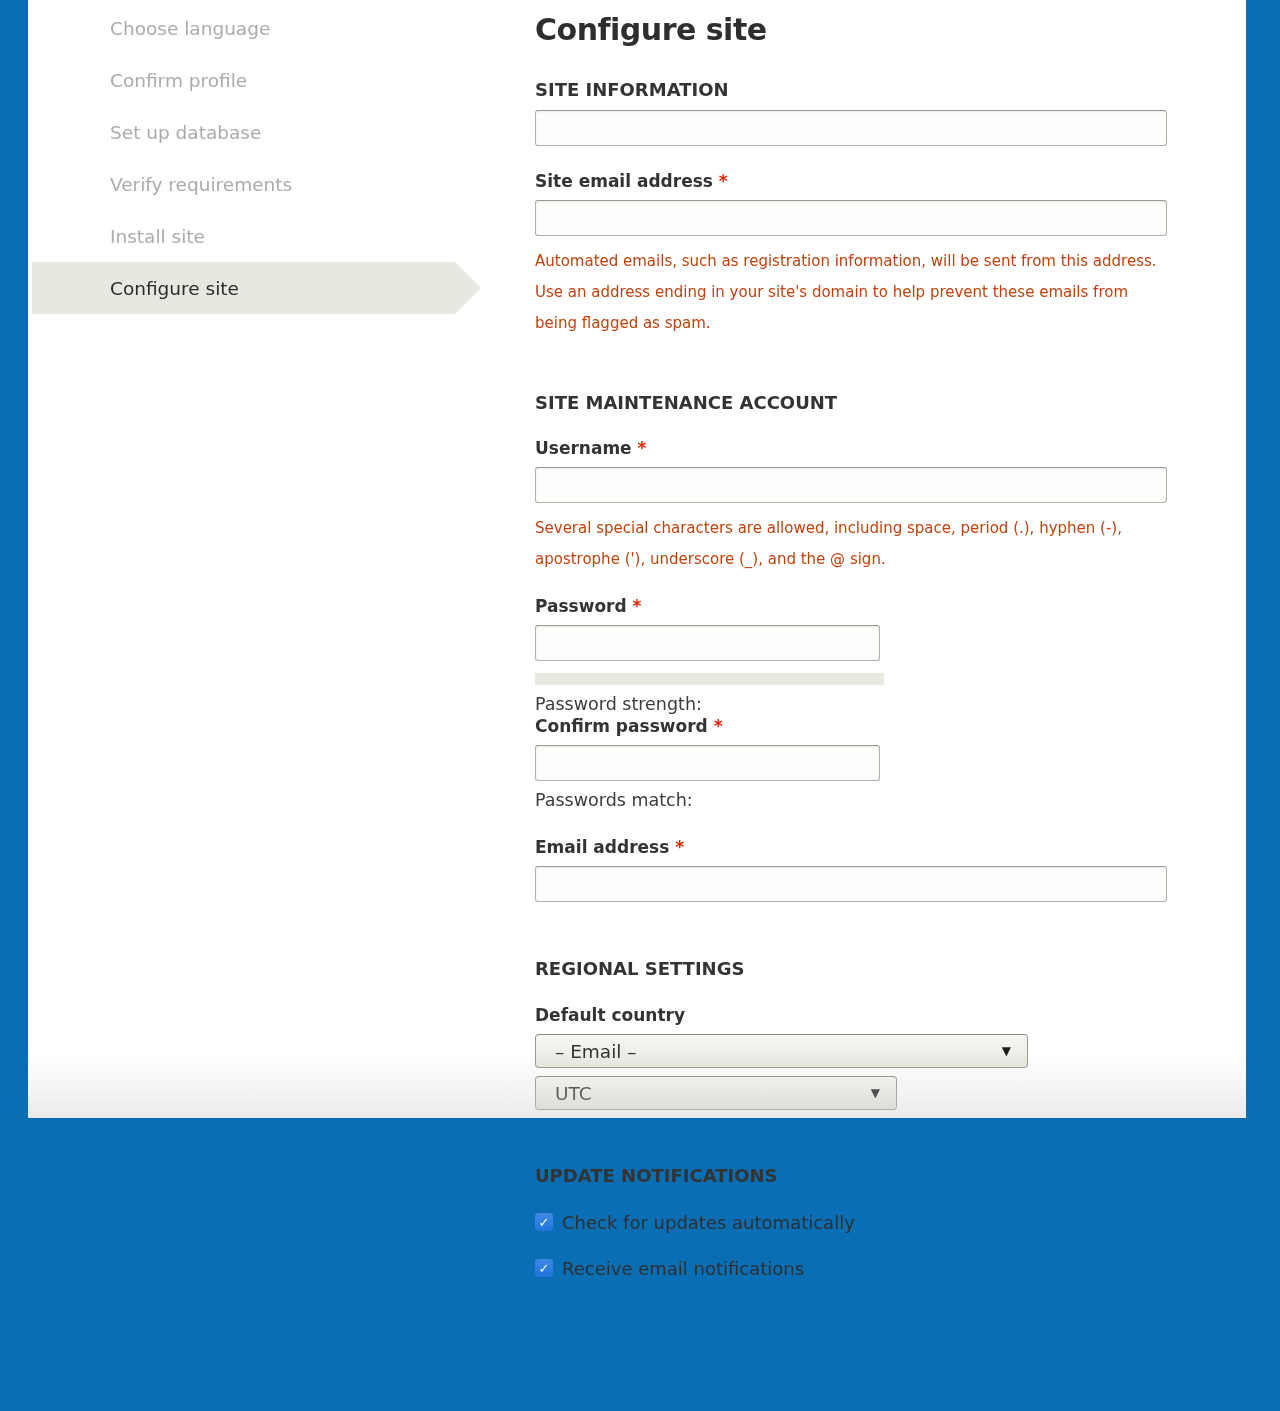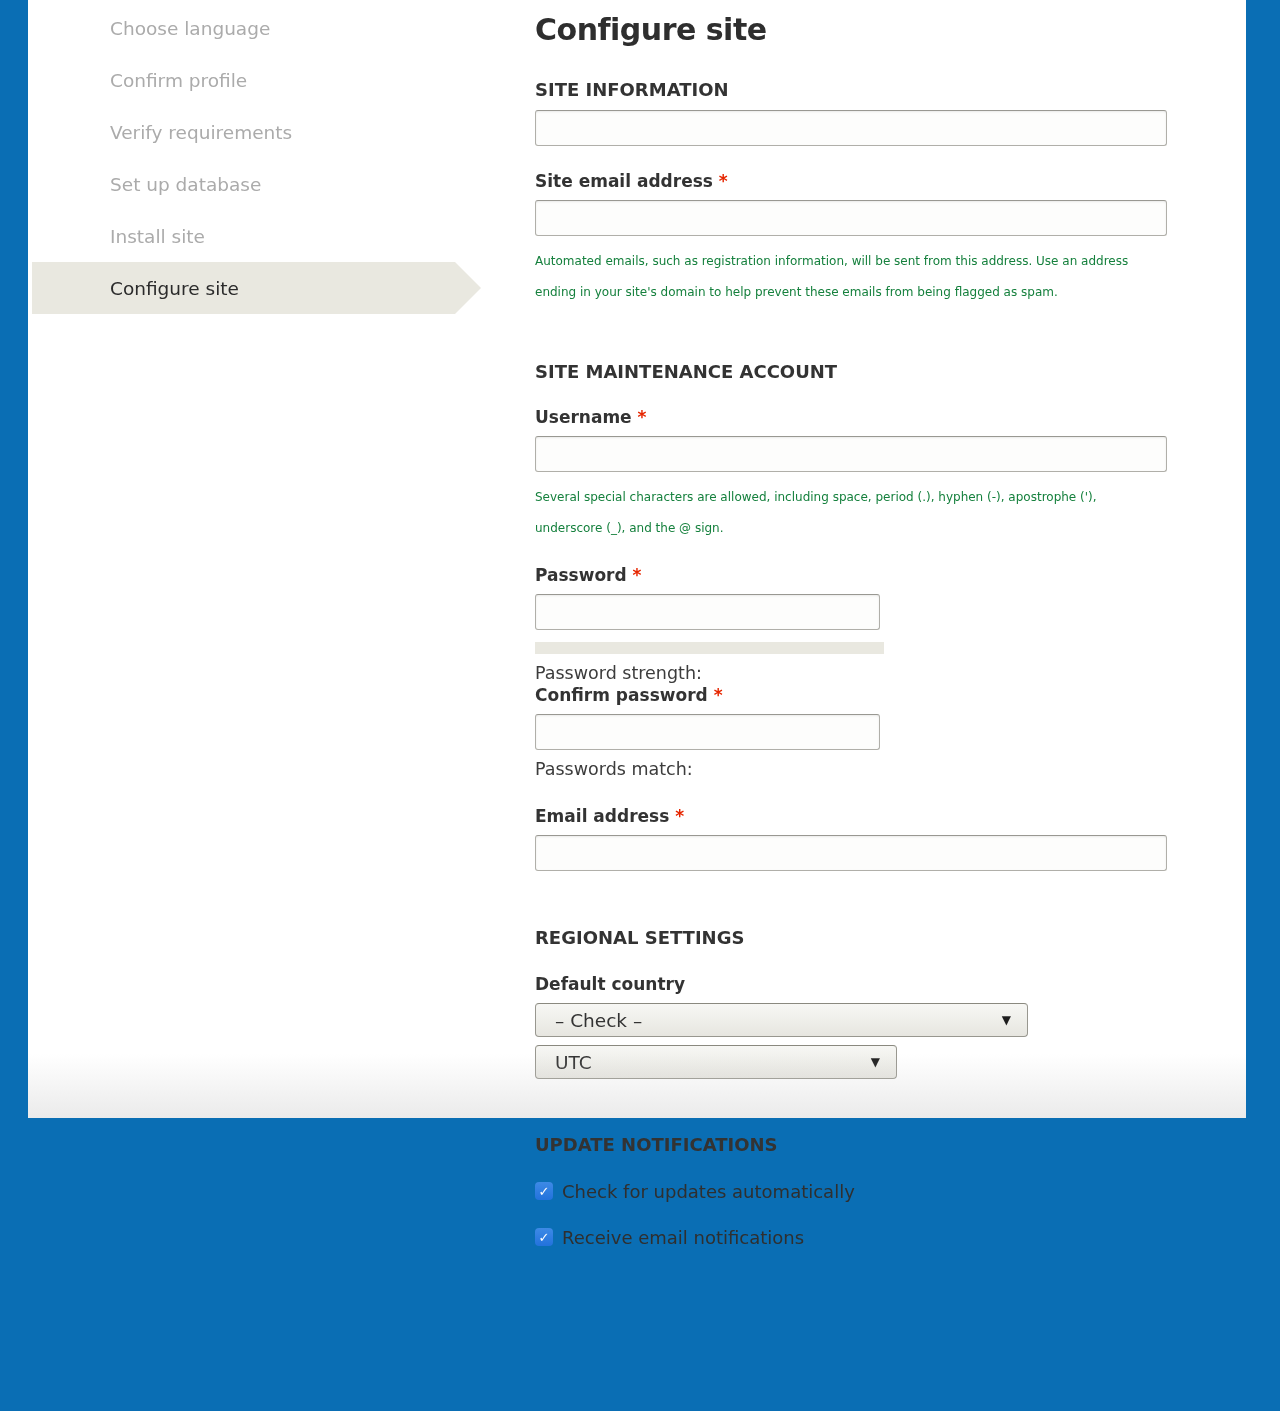--- a/index.html
+++ b/index.html
@@ -105,23 +105,23 @@
     font-size: 17px;
     padding: 0 10px;
     color: #333;
     outline: none;
   }
   .text-input.narrow { width: 345px; }
 
   .description {
     margin-top: 10px;
     max-width: 624px;
-    font-size: 12px;
+    font-size: 15px;
     line-height: 31px;
-    color: #15803d;
+    color: #c2410c;
   }
 
   .strength-bar {
     margin-top: 12px;
     width: 349px;
     height: 12px;
     background: #e9e8e0;
   }
   .plain-text {
     margin-top: 8px;
@@ -193,24 +193,24 @@
 
   <aside class="sidebar">
     <ol class="steps">
       <li class="step">
         <span>Choose language</span>
       </li>
       <li class="step">
         <span>Confirm profile</span>
       </li>
       <li class="step">
+        <span>Set up database</span>
+      </li>
+      <li class="step">
         <span>Verify requirements</span>
-      </li>
-      <li class="step">
-        <span>Set up database</span>
       </li>
       <li class="step">
         <span>Install site</span>
       </li>
       <li class="step active">
         <span>Configure site</span>
         <span class="arrow-cap"></span>
       </li>
     </ol>
   </aside>
@@ -257,21 +257,21 @@
     <label class="field-label gap-label-med">
       <span>Email address</span>
       <span class="req">*</span>
     </label>
     <input class="text-input" type="text" value="" style="">
 
     <div class="section-heading mt-sec3">REGIONAL SETTINGS</div>
 
     <label class="field-label gap-label-rs">Default country</label>
     <div class="select country">
-      <span>– Check –</span>
+      <span>– Email –</span>
       <span class="caret">▼</span>
     </div>
 
     <div class="select timezone">
       <span>UTC</span>
       <span class="caret">▼</span>
     </div>
 
     <div class="section-heading mt-sec4">UPDATE NOTIFICATIONS</div>
 

